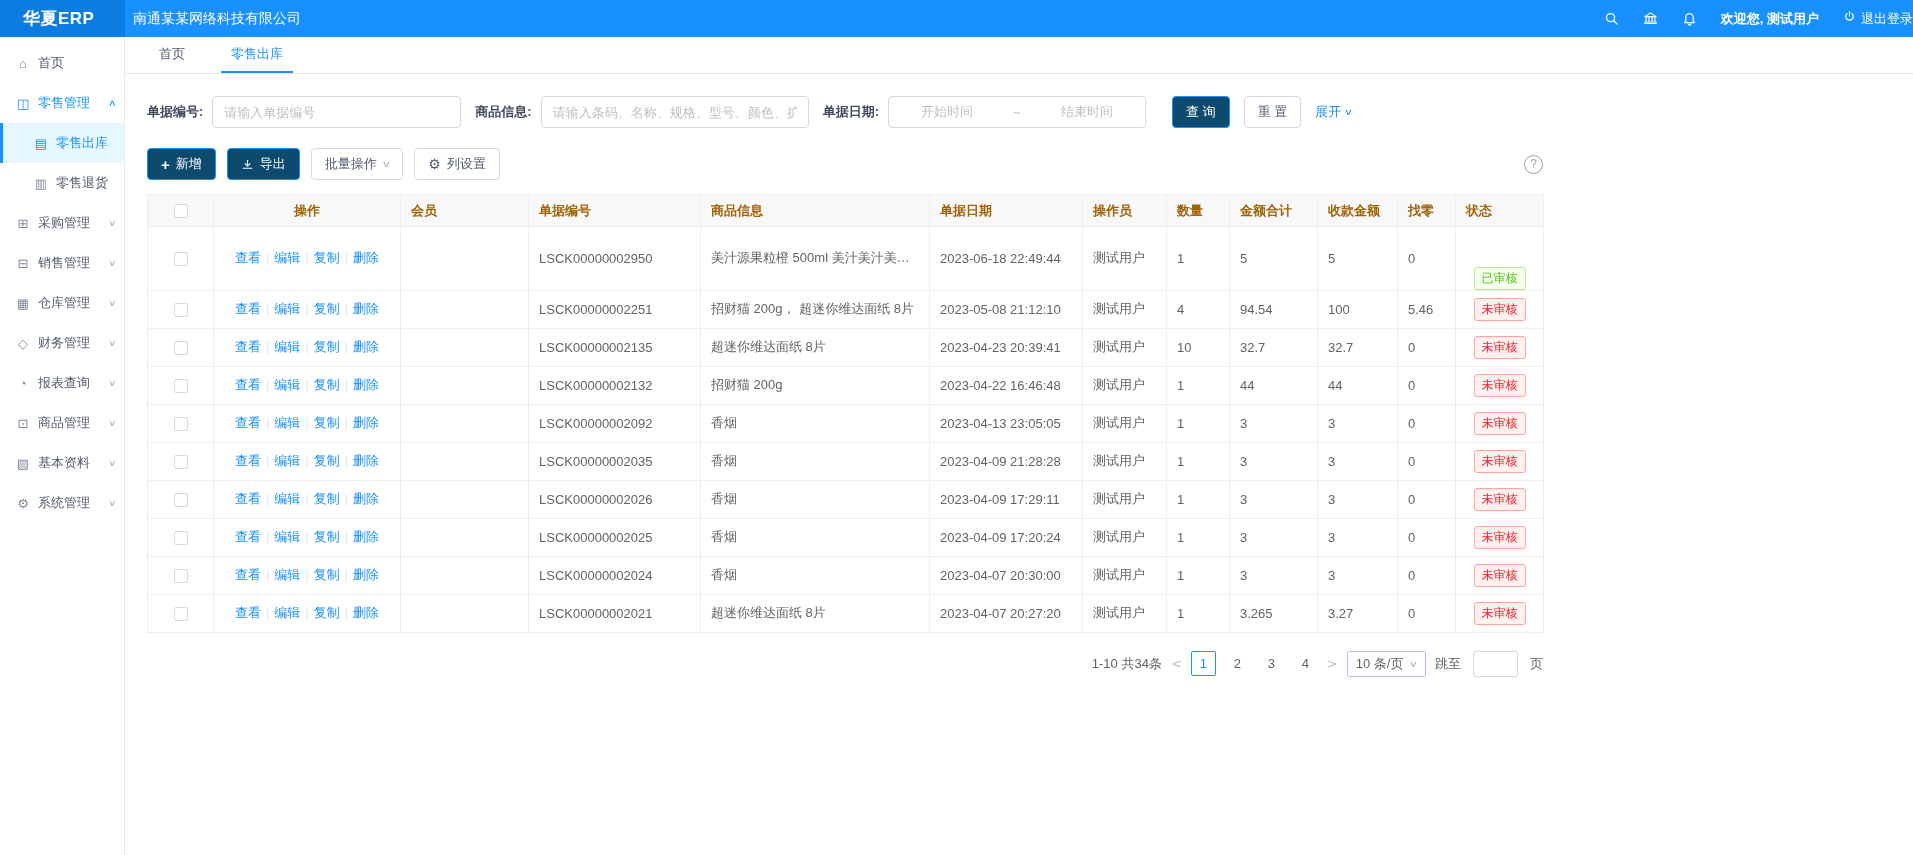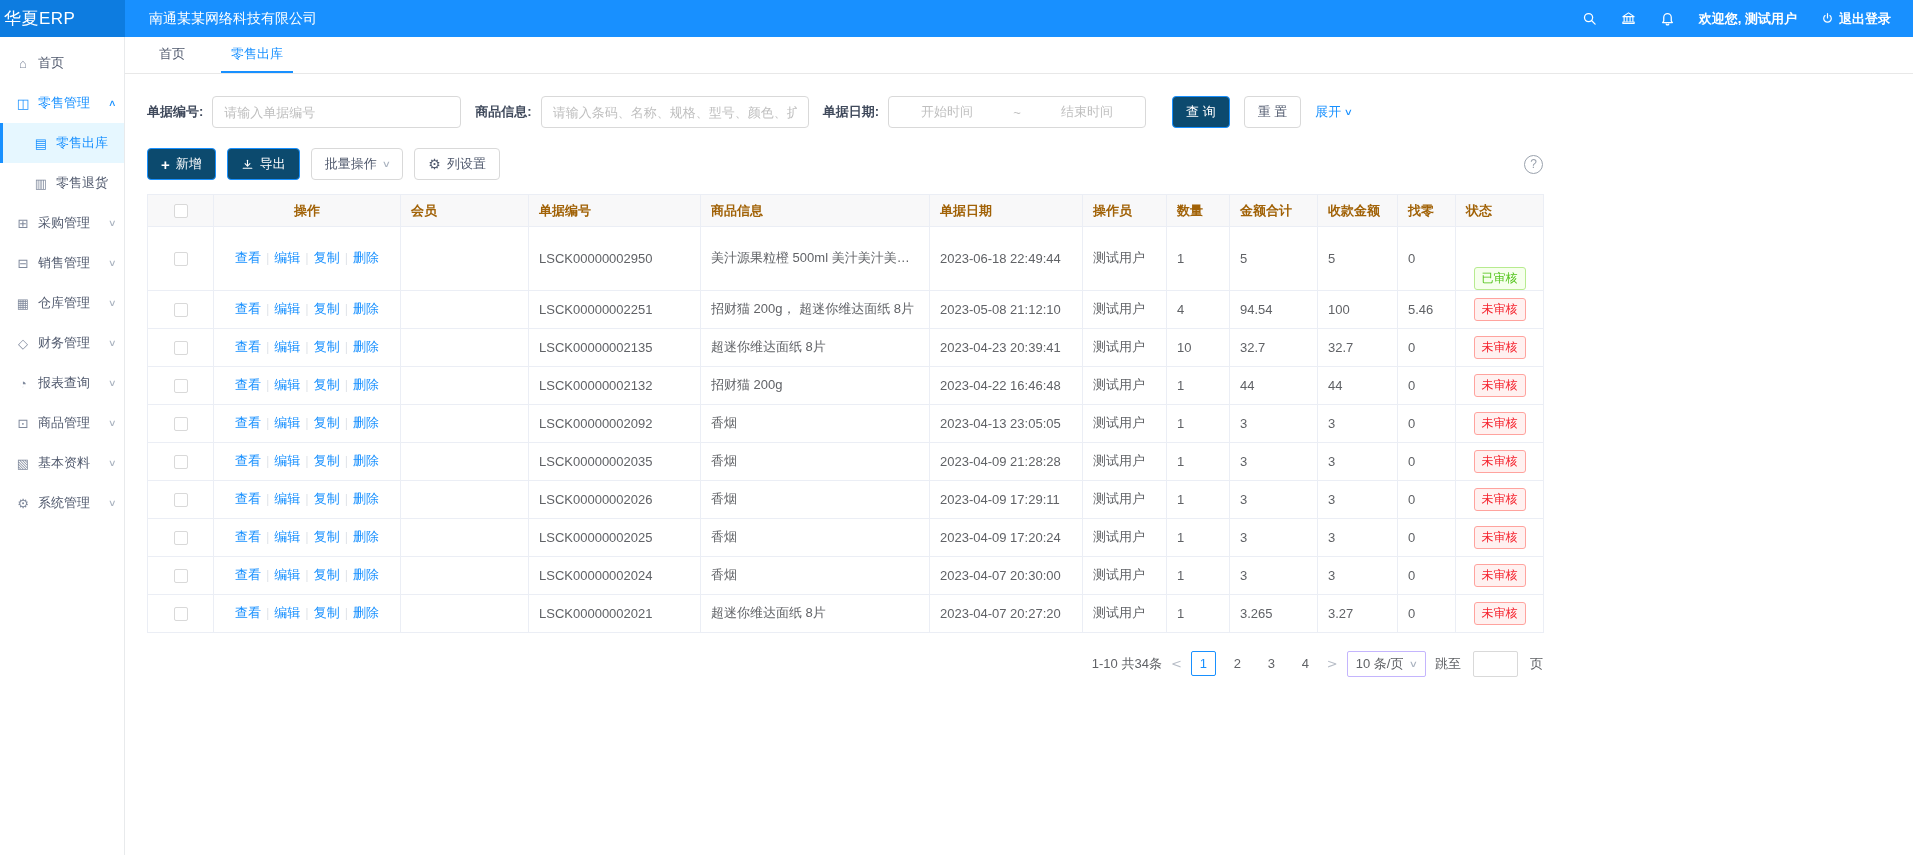--- a/index.html
+++ b/index.html
@@ -4,26 +4,26 @@
 <style>
   * { margin:0; padding:0; box-sizing:border-box; }
   html,body { width:1913px; height:855px; }
   body {
     font-family:"Liberation Sans","DejaVu Sans",sans-serif;
     font-size:13px; color:#515a6e; background:#fff; overflow:hidden;
   }
   
   .topbar { height:37px; background:#1890ff; display:flex; align-items:center; color:#fff; }
   .logo { width:125px; height:100%; background:#0d7ce0; display:flex; align-items:center;
-          padding-left:4px; font-weight:normal; font-size:17px; letter-spacing:.5px; }
-  .company { margin-left:24px; font-size:14px; }
-  .topbar-right { margin-left:auto; display:flex; align-items:center; gap:24px; padding-right:22px; }
+          padding-left:23px; font-weight:bold; font-size:17px; letter-spacing:.5px; }
+  .company { margin-left:8px; font-size:14px; }
+  .topbar-right { margin-left:auto; display:flex; align-items:center; gap:24px; }
   .tb-icon { display:flex; align-items:center; cursor:pointer; }
   .welcome { font-size:13px; font-weight:bold; }
-  .logout { display:flex; align-items:center; gap:5px; font-size:13px; cursor:pointer;font-weight:bold; }
+  .logout { display:flex; gap:5px; font-size:13px; cursor:pointer; }
   
   .layout { display:flex; height:818px; }
   .sidebar { width:125px; background:#fff; border-right:1px solid #e8eaec; padding-top:6px; flex:none; }
   .menu-item { height:40px; display:flex; align-items:center; padding:0 8px 0 15px;
                font-size:13px; color:#515a6e; cursor:pointer; white-space:nowrap; }
   .menu-item .glyph { width:16px; margin-right:7px; color:#808a9d; font-size:13px; text-align:center; flex:none; }
   .menu-item .chev { margin-left:auto; font-size:9px; color:#a9b2bf; transform:scaleX(1.3); }
   .menu-item.child { padding-left:33px; }
   .menu-item.parent-active, .menu-item.parent-active .glyph, .menu-item.parent-active .chev { color:#1890ff; }
   .menu-item.active { background:#e6f7ff; color:#1890ff; border-left:3px solid #1890ff; padding-left:30px; }

